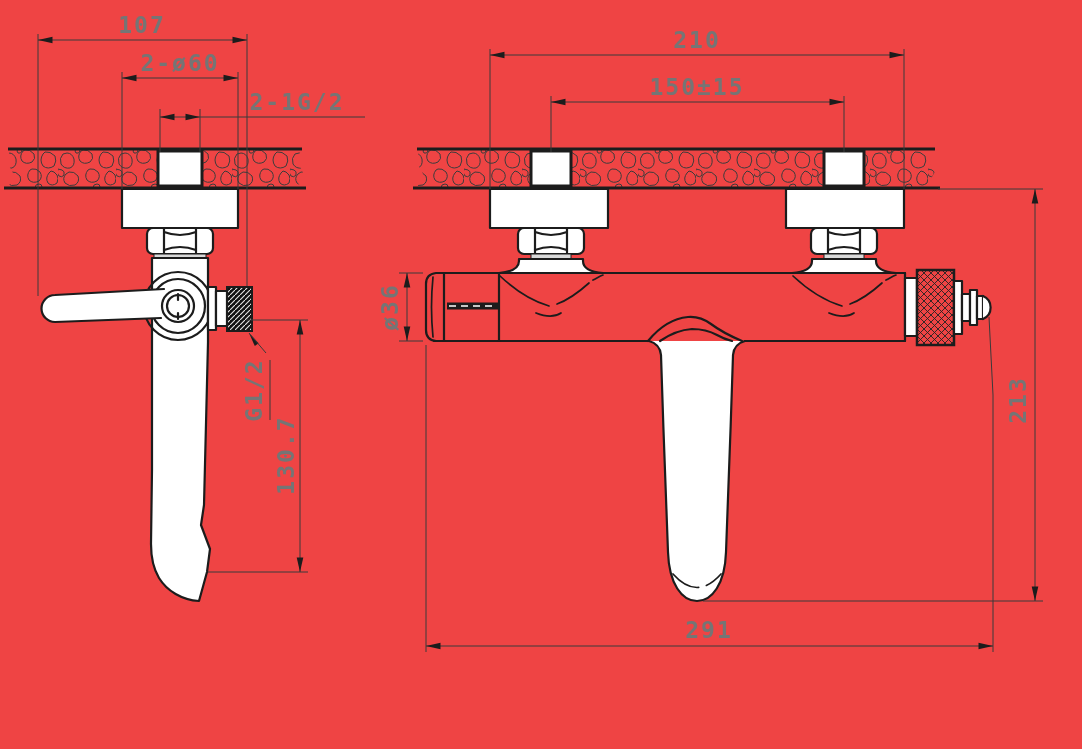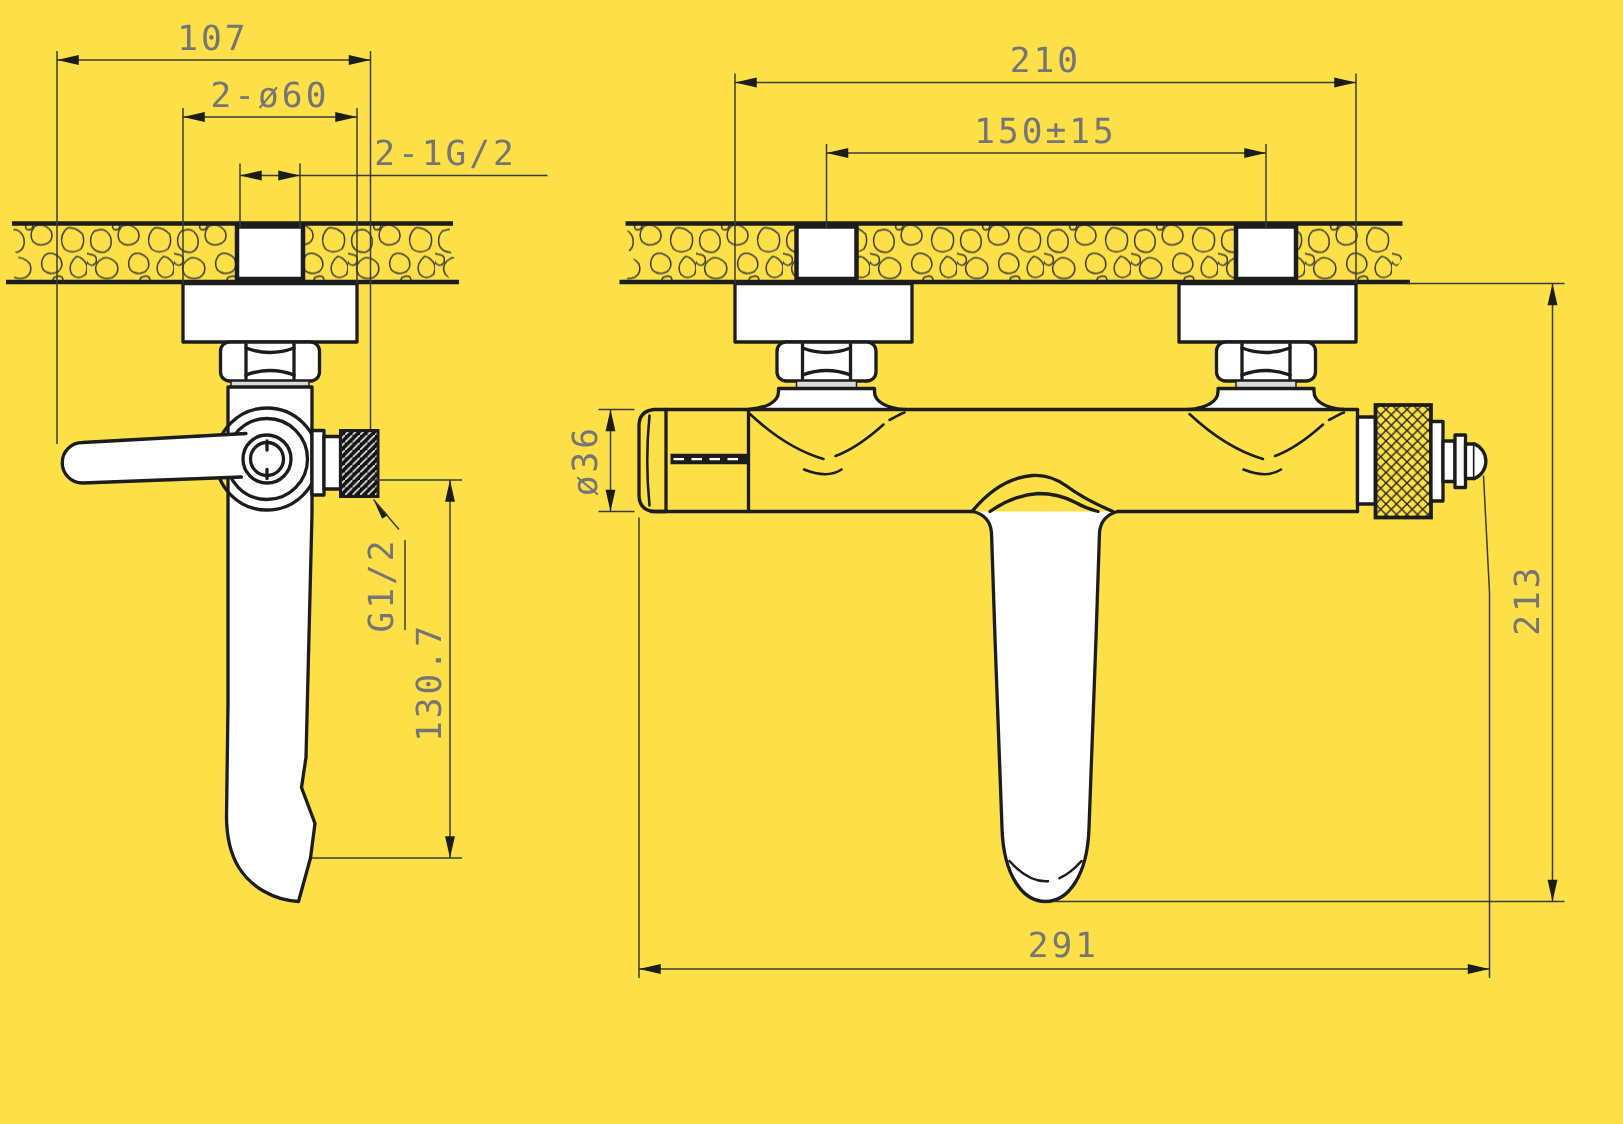--- a/index.html
+++ b/index.html
@@ -1,16 +1,16 @@
 <!DOCTYPE html>
 <html><head>
 <meta charset="utf-8">
 <style>
   html,body{margin:0;padding:0;background:#ffffff;}
-  .stage{position:relative;width:1082px;height:749px;background:#fde047;overflow:hidden;}
+  .stage{position:relative;width:1082px;height:749px;background:#ef4444;overflow:hidden;font-weight:bold;}
   svg{display:block;}
   svg text{
     font-family:"DejaVu Sans Mono","Liberation Mono",monospace;
     font-size:23px;
     letter-spacing:2px;
     fill:#757575;
     text-anchor:middle;
   }
   .obj{stroke:#1c1c1c;stroke-width:2.2;fill:none;stroke-linecap:round;stroke-linejoin:round;}
   .objthick{stroke:#1c1c1c;stroke-width:3;fill:none;stroke-linecap:butt;}

